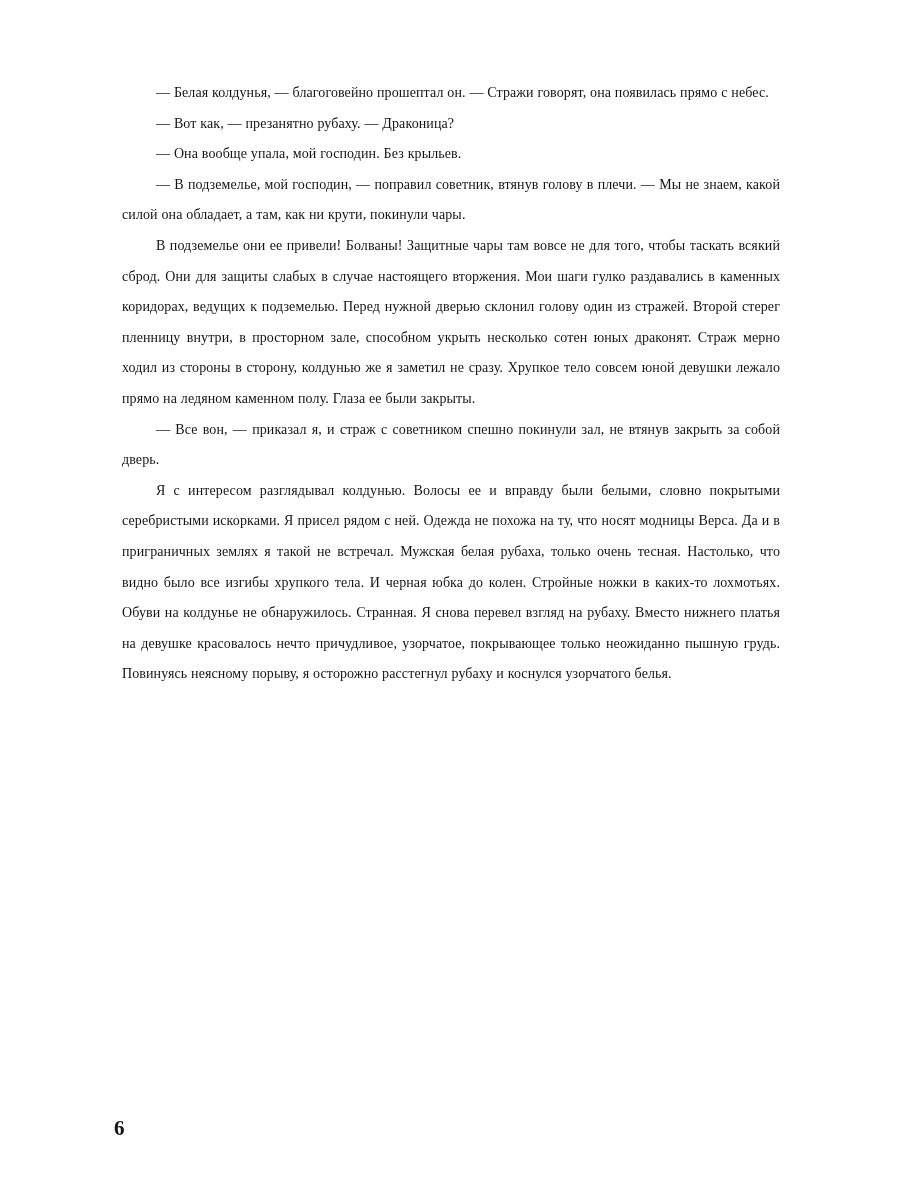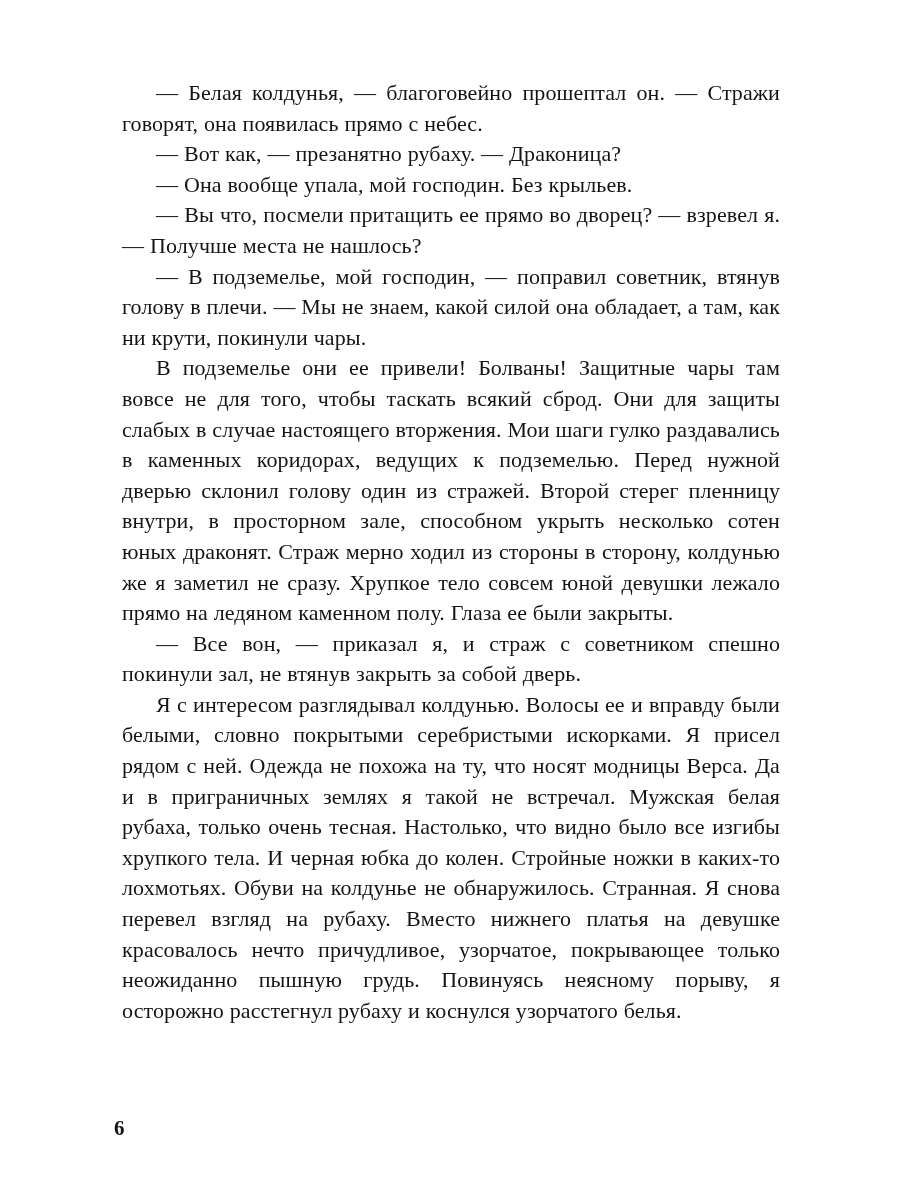--- a/index.html
+++ b/index.html
@@ -18,21 +18,21 @@
     overflow: hidden;
   }
   .text-block {
     position: absolute;
     left: 122px;
     top: 78px;
     width: 658px;
   }
   p {
     margin: 0;
-    font-size: 22px;
+    font-size: 14px;
     line-height: 30.6px;
     text-align: justify;
     text-justify: inter-word;
     letter-spacing: 0.1px;
     word-spacing: 0.2px;
     color: #141414;
   }
   p.indent {
     text-indent: 34px;
   }
@@ -48,21 +48,20 @@
 </style>
 </head>
 <body>
 
 <div class="page">
 
   <div class="text-block">
     <p class="indent">— Белая колдунья, — благоговейно прошептал он. — Стражи говорят, она появилась прямо с небес.</p>
     <p class="indent">— Вот как, — презанятно рубаху. — Драконица?</p>
     <p class="indent">— Она вообще упала, мой господин. Без крыльев.</p>
-    <p class="indent">— Вы что, посмели притащить ее прямо во дворец? — взревел я. — Получше места не нашлось?</p>
     <p class="indent">— В подземелье, мой господин, — поправил советник, втянув голову в плечи. — Мы не знаем, какой силой она обладает, а там, как ни крути, покинули чары.</p>
     <p class="indent">В подземелье они ее привели! Болваны! Защитные чары там вовсе не для того, чтобы таскать всякий сброд. Они для защиты слабых в случае настоящего вторжения. Мои шаги гулко раздавались в каменных коридорах, ведущих к подземелью. Перед нужной дверью склонил голову один из стражей. Второй стерег пленницу внутри, в просторном зале, способном укрыть несколько сотен юных драконят. Страж мерно ходил из стороны в сторону, колдунью же я заметил не сразу. Хрупкое тело совсем юной девушки лежало прямо на ледяном каменном полу. Глаза ее были закрыты.</p>
     <p class="indent">— Все вон, — приказал я, и страж с советником спешно покинули зал, не втянув закрыть за собой дверь.</p>
     <p class="indent">Я с интересом разглядывал колдунью. Волосы ее и вправду были белыми, словно покрытыми серебристыми искорками. Я присел рядом с ней. Одежда не похожа на ту, что носят модницы Верса. Да и в приграничных землях я такой не встречал. Мужская белая рубаха, только очень тесная. Настолько, что видно было все изгибы хрупкого тела. И черная юбка до колен. Стройные ножки в каких-то лохмотьях. Обуви на колдунье не обнаружилось. Странная. Я снова перевел взгляд на рубаху. Вместо нижнего платья на девушке красовалось нечто причудливое, узорчатое, покрывающее только неожиданно пышную грудь. Повинуясь неясному порыву, я осторожно расстегнул рубаху и коснулся узорчатого белья.</p>
   </div>
 
   <div class="page-number">6</div>
 
 </div>
 

